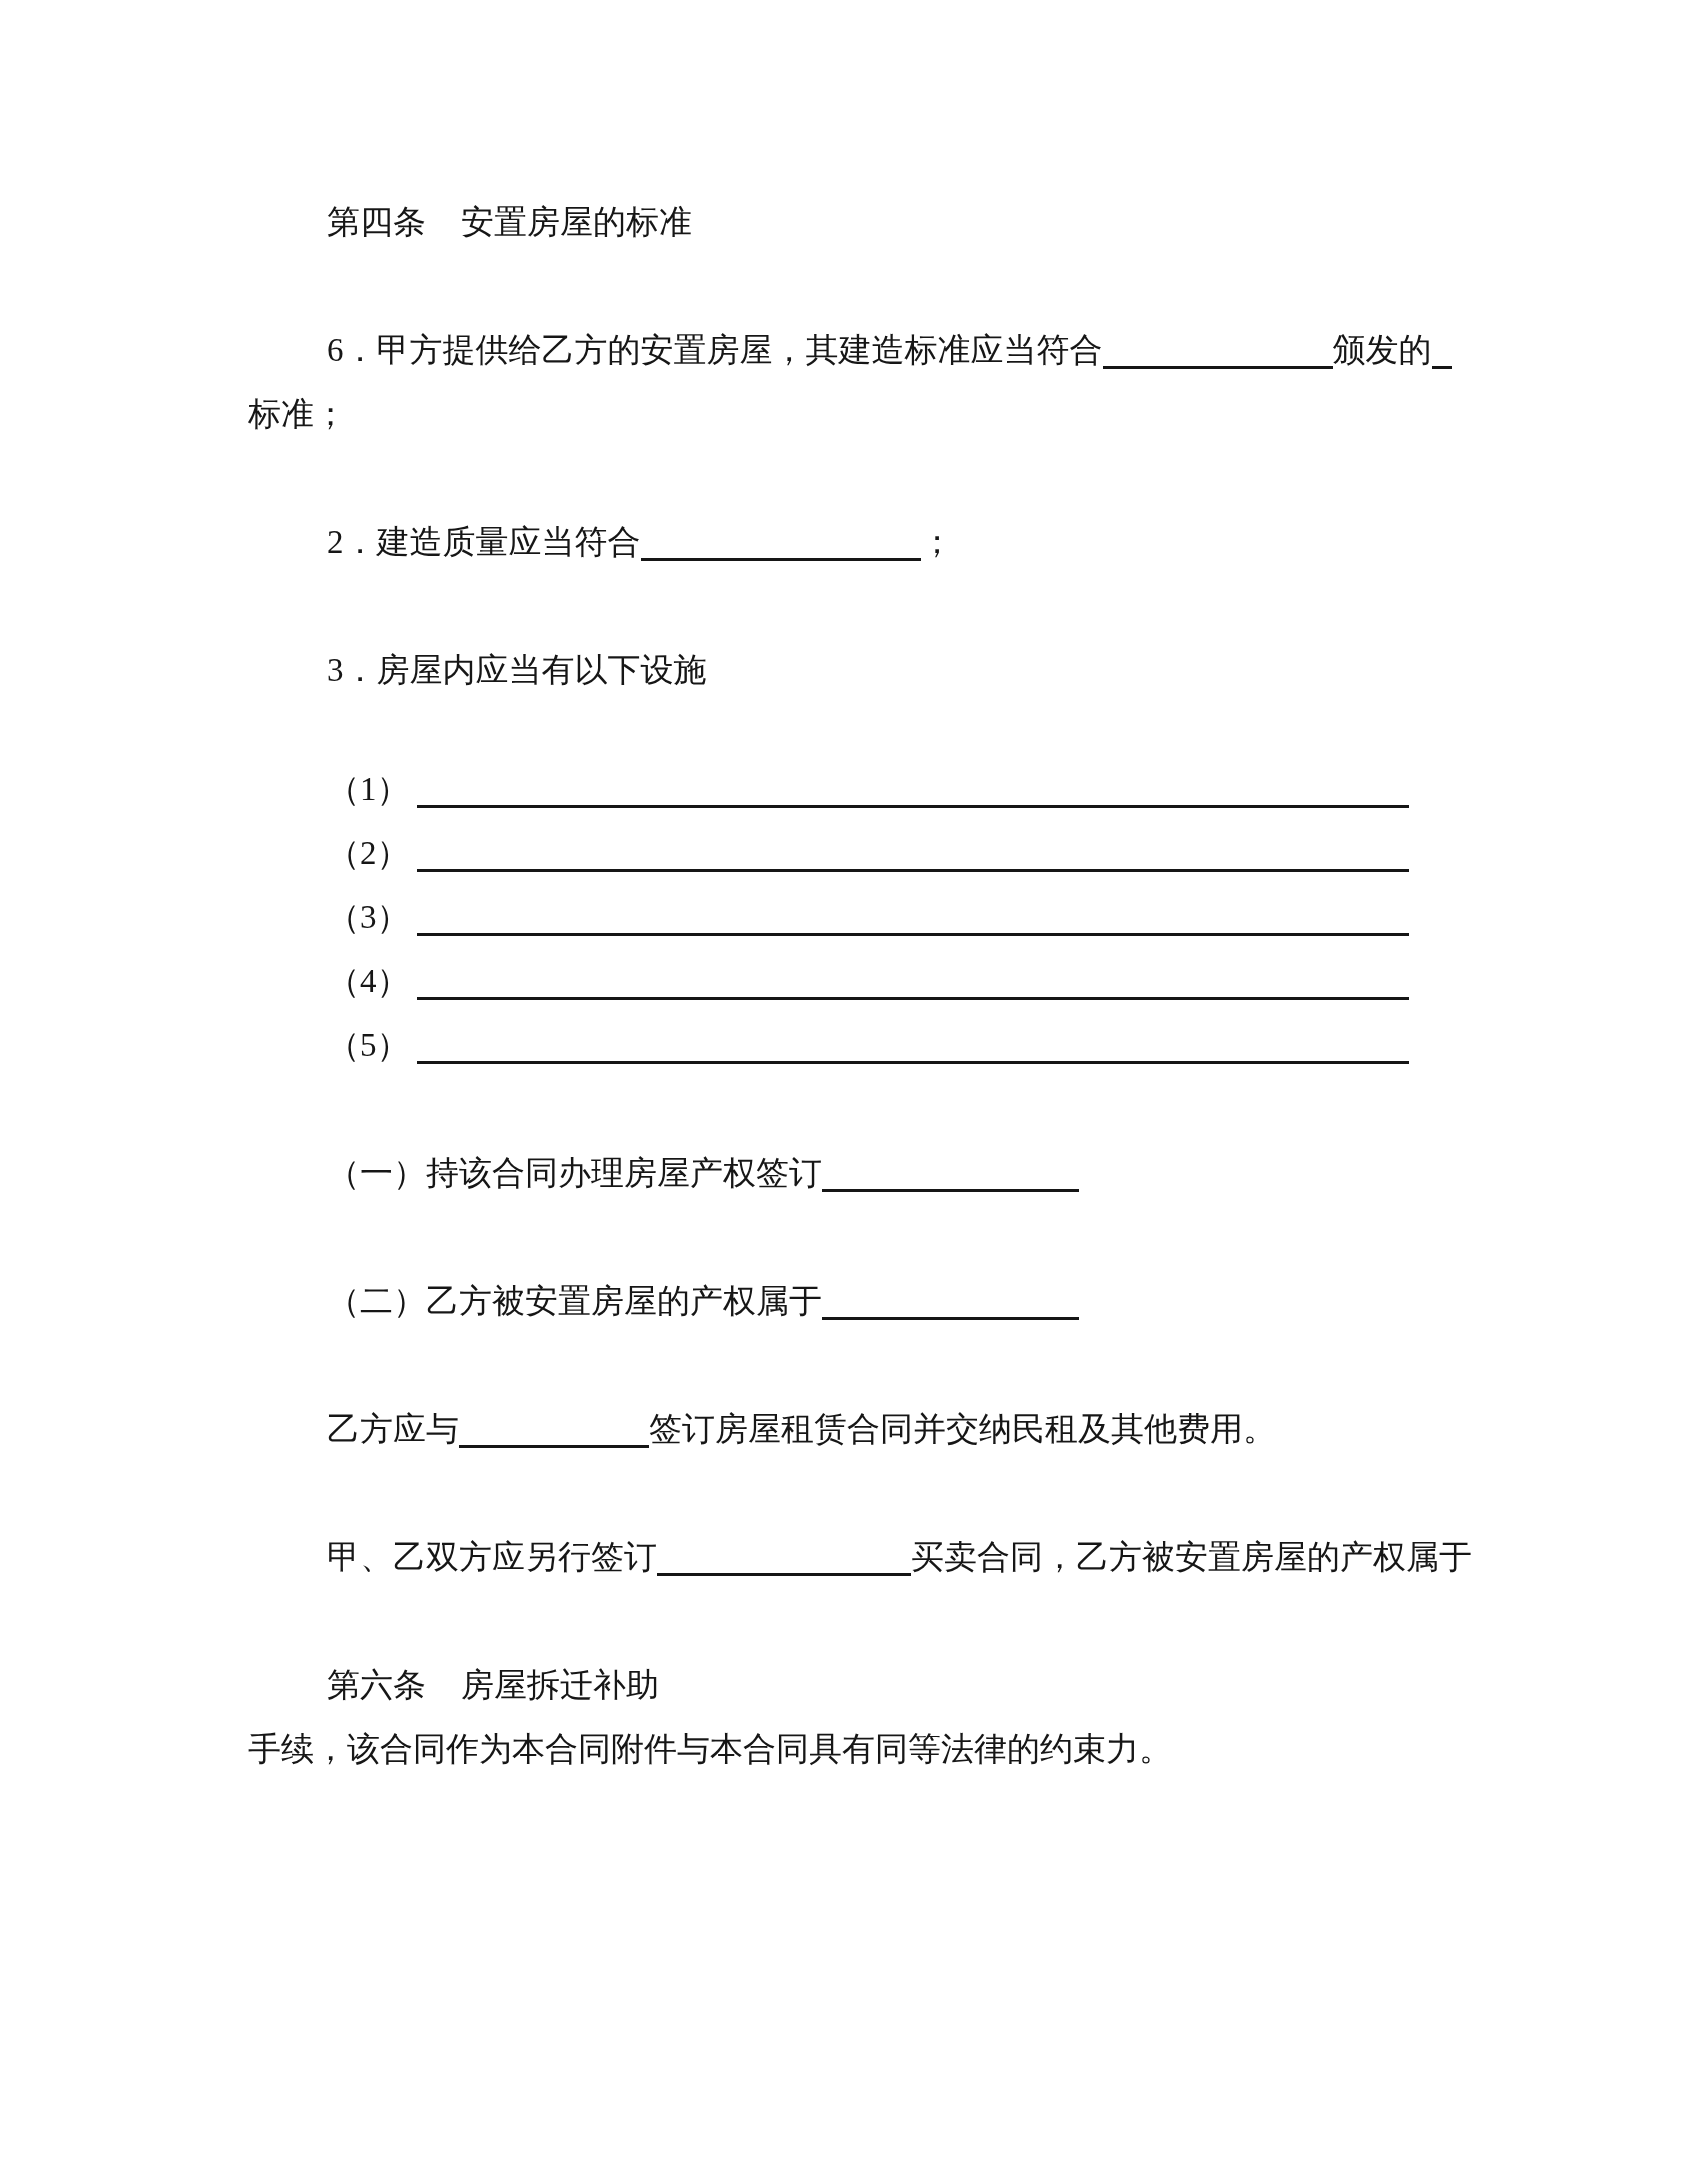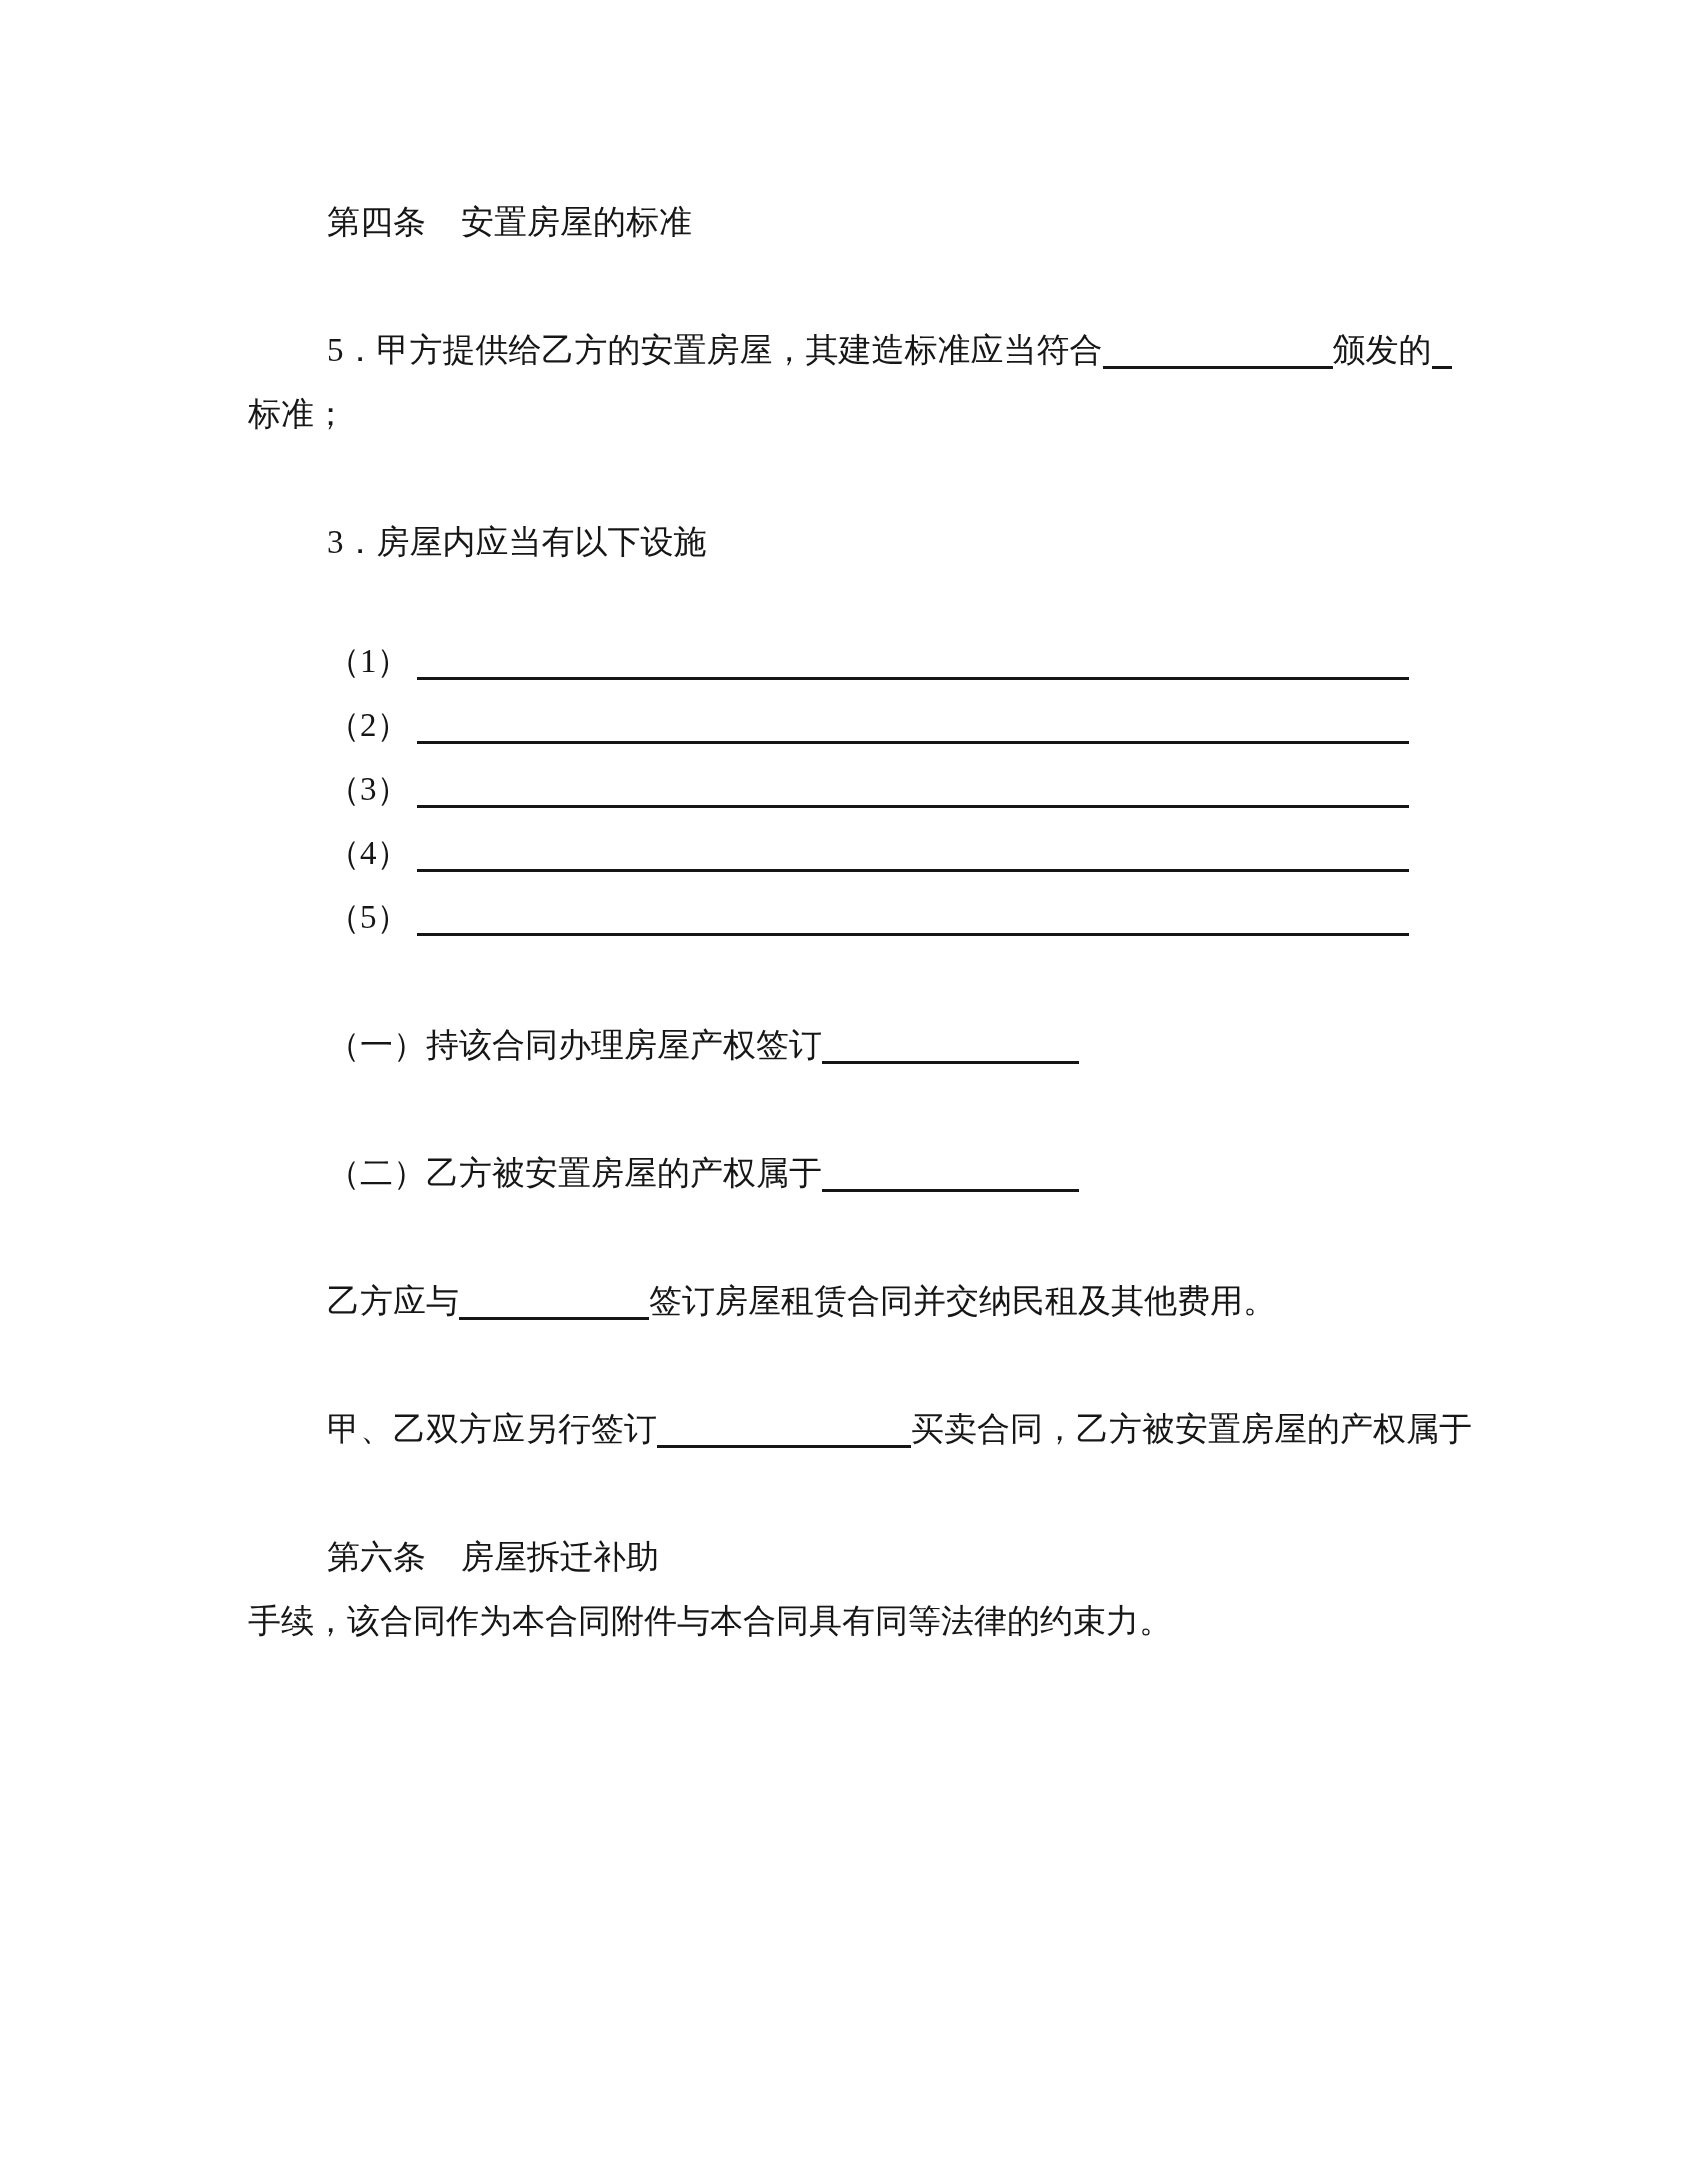--- a/index.html
+++ b/index.html
@@ -57,26 +57,29 @@
 <body>
 
 <div class="page">
   <div class="content">
 
     <div class="line indent">
       <span class="heading-num">第四条</span><span class="heading-title">安置房屋的标准</span>
     </div>
 
     <div class="line indent gap">
-      <span>5．甲方提供给乙方的安置房屋，其建造标准应当符合</span><span class="blank w250"></span><span>颁发的</span><span class="blank w20"></span>
+      <span>6．甲方提供给乙方的安置房屋，其建造标准应当符合</span><span class="blank w250"></span><span>颁发的</span><span class="blank w20"></span>
     </div>
     <div class="line">
       <span>标准；</span>
     </div>
 
+    <div class="line indent gap">
+      <span>2．建造质量应当符合</span><span class="blank w305"></span><span>；</span>
+    </div>
 
     <div class="line indent gap">
       <span>3．房屋内应当有以下设施</span>
     </div>
 
     <div class="line indent gap-sm">
       <span>（1）</span><span class="blank w1080"></span>
     </div>
     <div class="line indent">
       <span>（2）</span><span class="blank w1080"></span>

